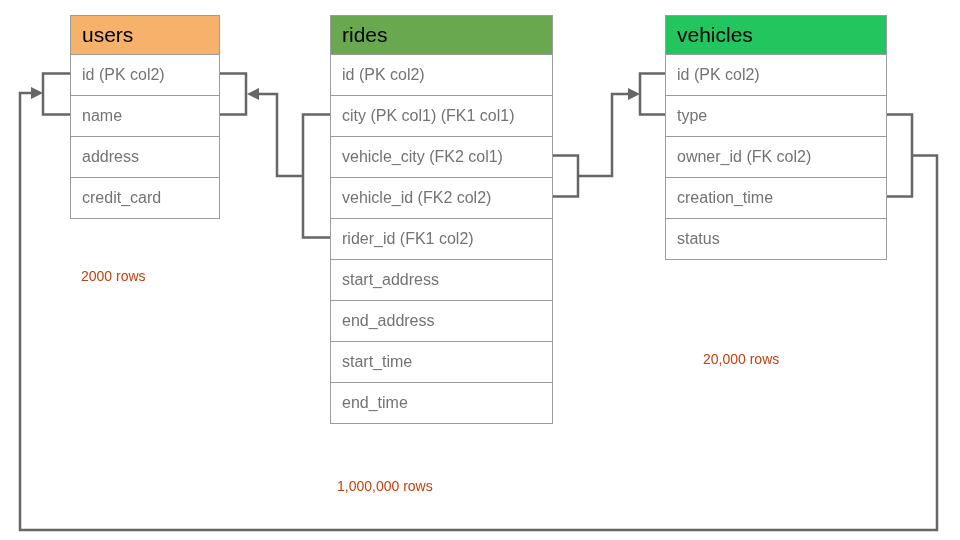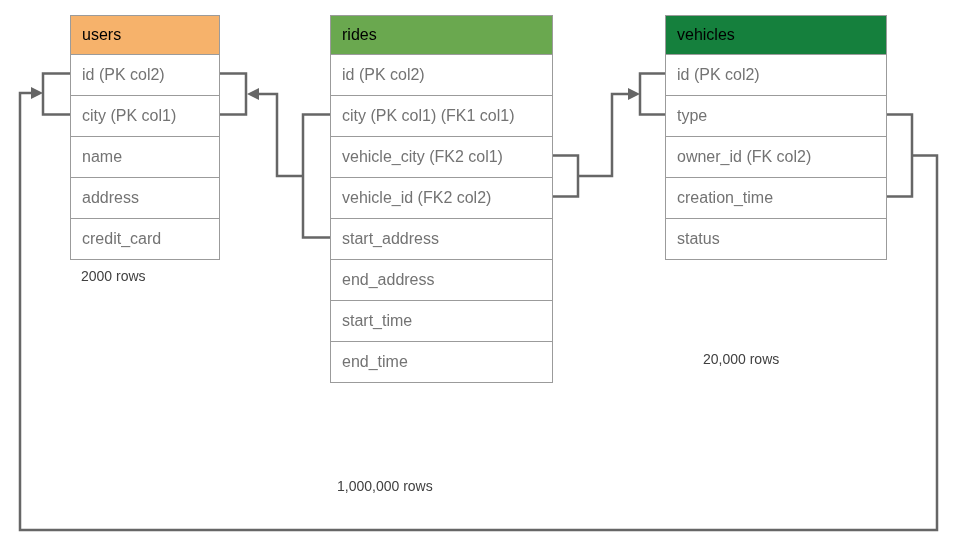--- a/index.html
+++ b/index.html
@@ -35,39 +35,39 @@
   }
   .t-users    { left: 70px;  width: 150px; }
   .t-rides    { left: 330px; width: 223px; }
   .t-vehicles { left: 665px; width: 222px; }
   .thead {
     height: 38px;
     box-sizing: border-box;
     display: flex;
     align-items: center;
     padding-left: 11px;
-    font-size: 16px;
+    font-size: 21px;
     color: #000000;
   }
   .trow {
     height: 41px;
     box-sizing: border-box;
     border-top: 1px solid #9b9b9b;
     display: flex;
     align-items: center;
     padding-left: 11px;
     font-size: 16px;
     color: #737373;
     background: #ffffff;
     white-space: nowrap;
   }
   .rowcount {
     position: absolute;
     font-size: 14px;
-    color: #404040;
+    color: #c2410c;
     z-index: 2;
     white-space: nowrap;
   }
   .rc-users    { left: 81px;  top: 268px; }
   .rc-rides    { left: 337px; top: 478px; }
   .rc-vehicles { left: 677px; top: 351px; margin-left: 26px; }
 </style>
 </head>
 <body>
 
@@ -87,47 +87,47 @@
       <polygon points="43,93 31,87 31,99" fill="#666666"></polygon>
       <path d="M70 73.5H43V114.5H70" fill="none" stroke="#666666" stroke-width="2.5"></path>
     </svg>
 
   <div class="table t-users">
     <div class="thead" style="background: rgb(246, 178, 107);">
       <span>users</span>
     </div>
     <div class="rows">
         <div class="trow">id (PK col2)</div>
-        <div class="trow">city (PK col1)</div>
         <div class="trow">name</div>
         <div class="trow">address</div>
         <div class="trow">credit_card</div>
       </div>
   </div>
   <div class="rowcount rc-users">2000 rows</div>
 
   <div class="table t-rides">
     <div class="thead" style="background: rgb(106, 168, 79);">
       <span>rides</span>
     </div>
     <div class="rows">
         <div class="trow">id (PK col2)</div>
         <div class="trow">city (PK col1) (FK1 col1)</div>
         <div class="trow">vehicle_city (FK2 col1)</div>
         <div class="trow">vehicle_id (FK2 col2)</div>
+        <div class="trow">rider_id (FK1 col2)</div>
         <div class="trow">start_address</div>
         <div class="trow">end_address</div>
         <div class="trow">start_time</div>
         <div class="trow">end_time</div>
       </div>
   </div>
   <div class="rowcount rc-rides">1,000,000 rows</div>
 
   <div class="table t-vehicles">
-    <div class="thead" style="background: #15803d;">
+    <div class="thead" style="background: #22c55e;">
       <span>vehicles</span>
     </div>
     <div class="rows">
         <div class="trow">id (PK col2)</div>
         <div class="trow">type</div>
         <div class="trow">owner_id (FK col2)</div>
         <div class="trow">creation_time</div>
         <div class="trow">status</div>
       </div>
   </div>

